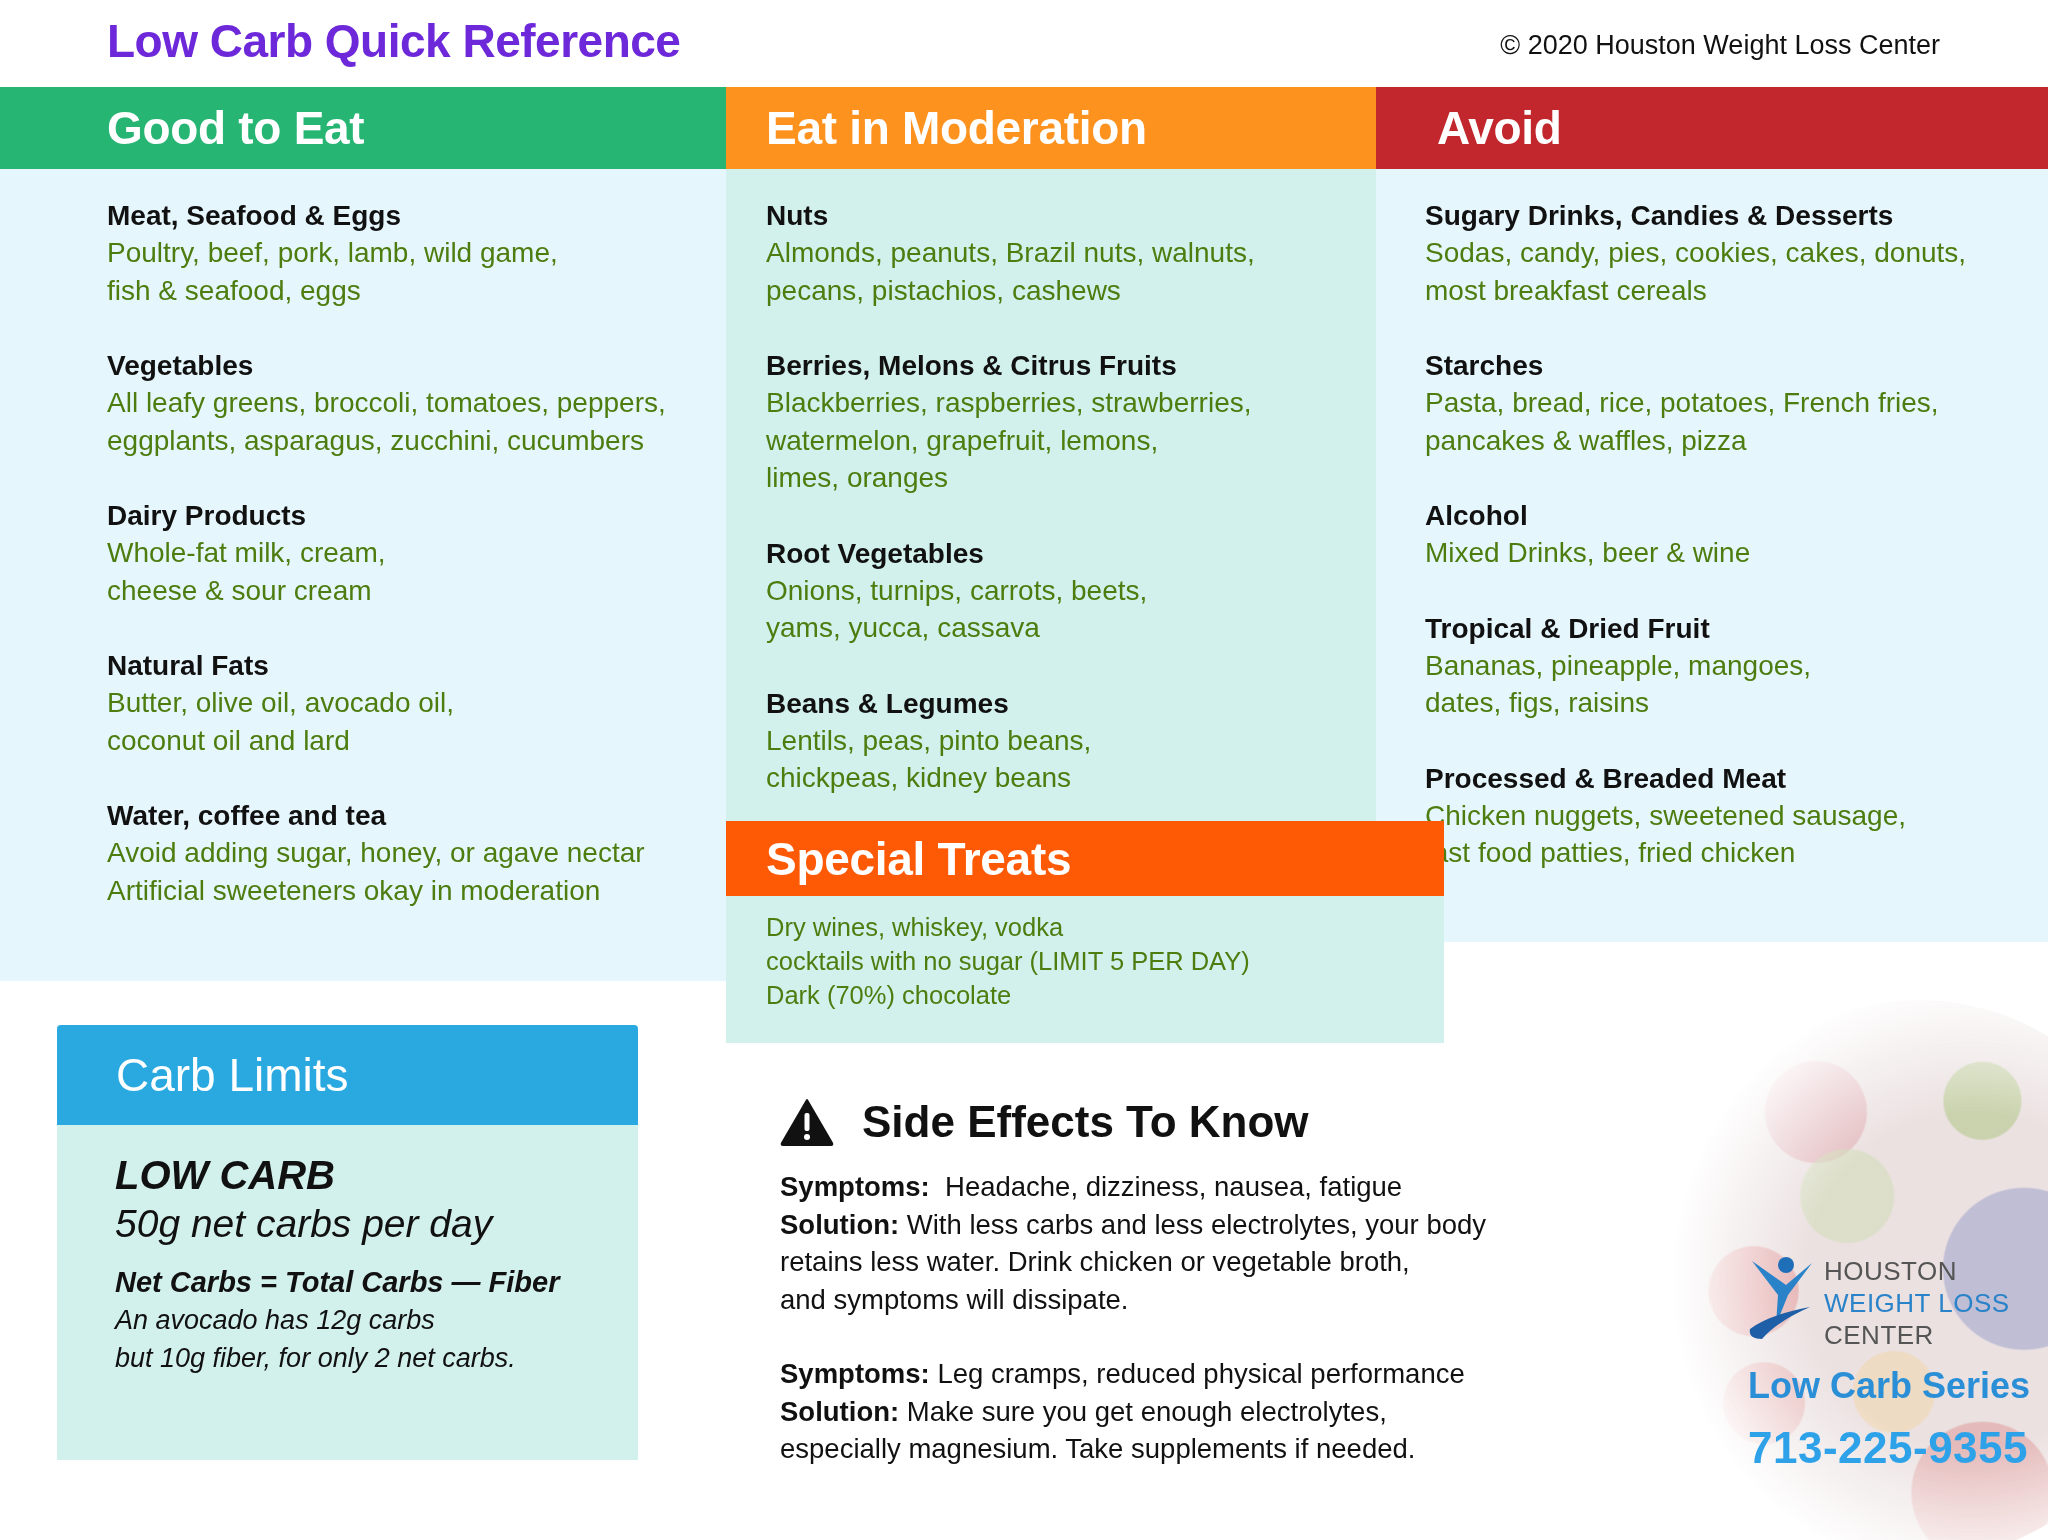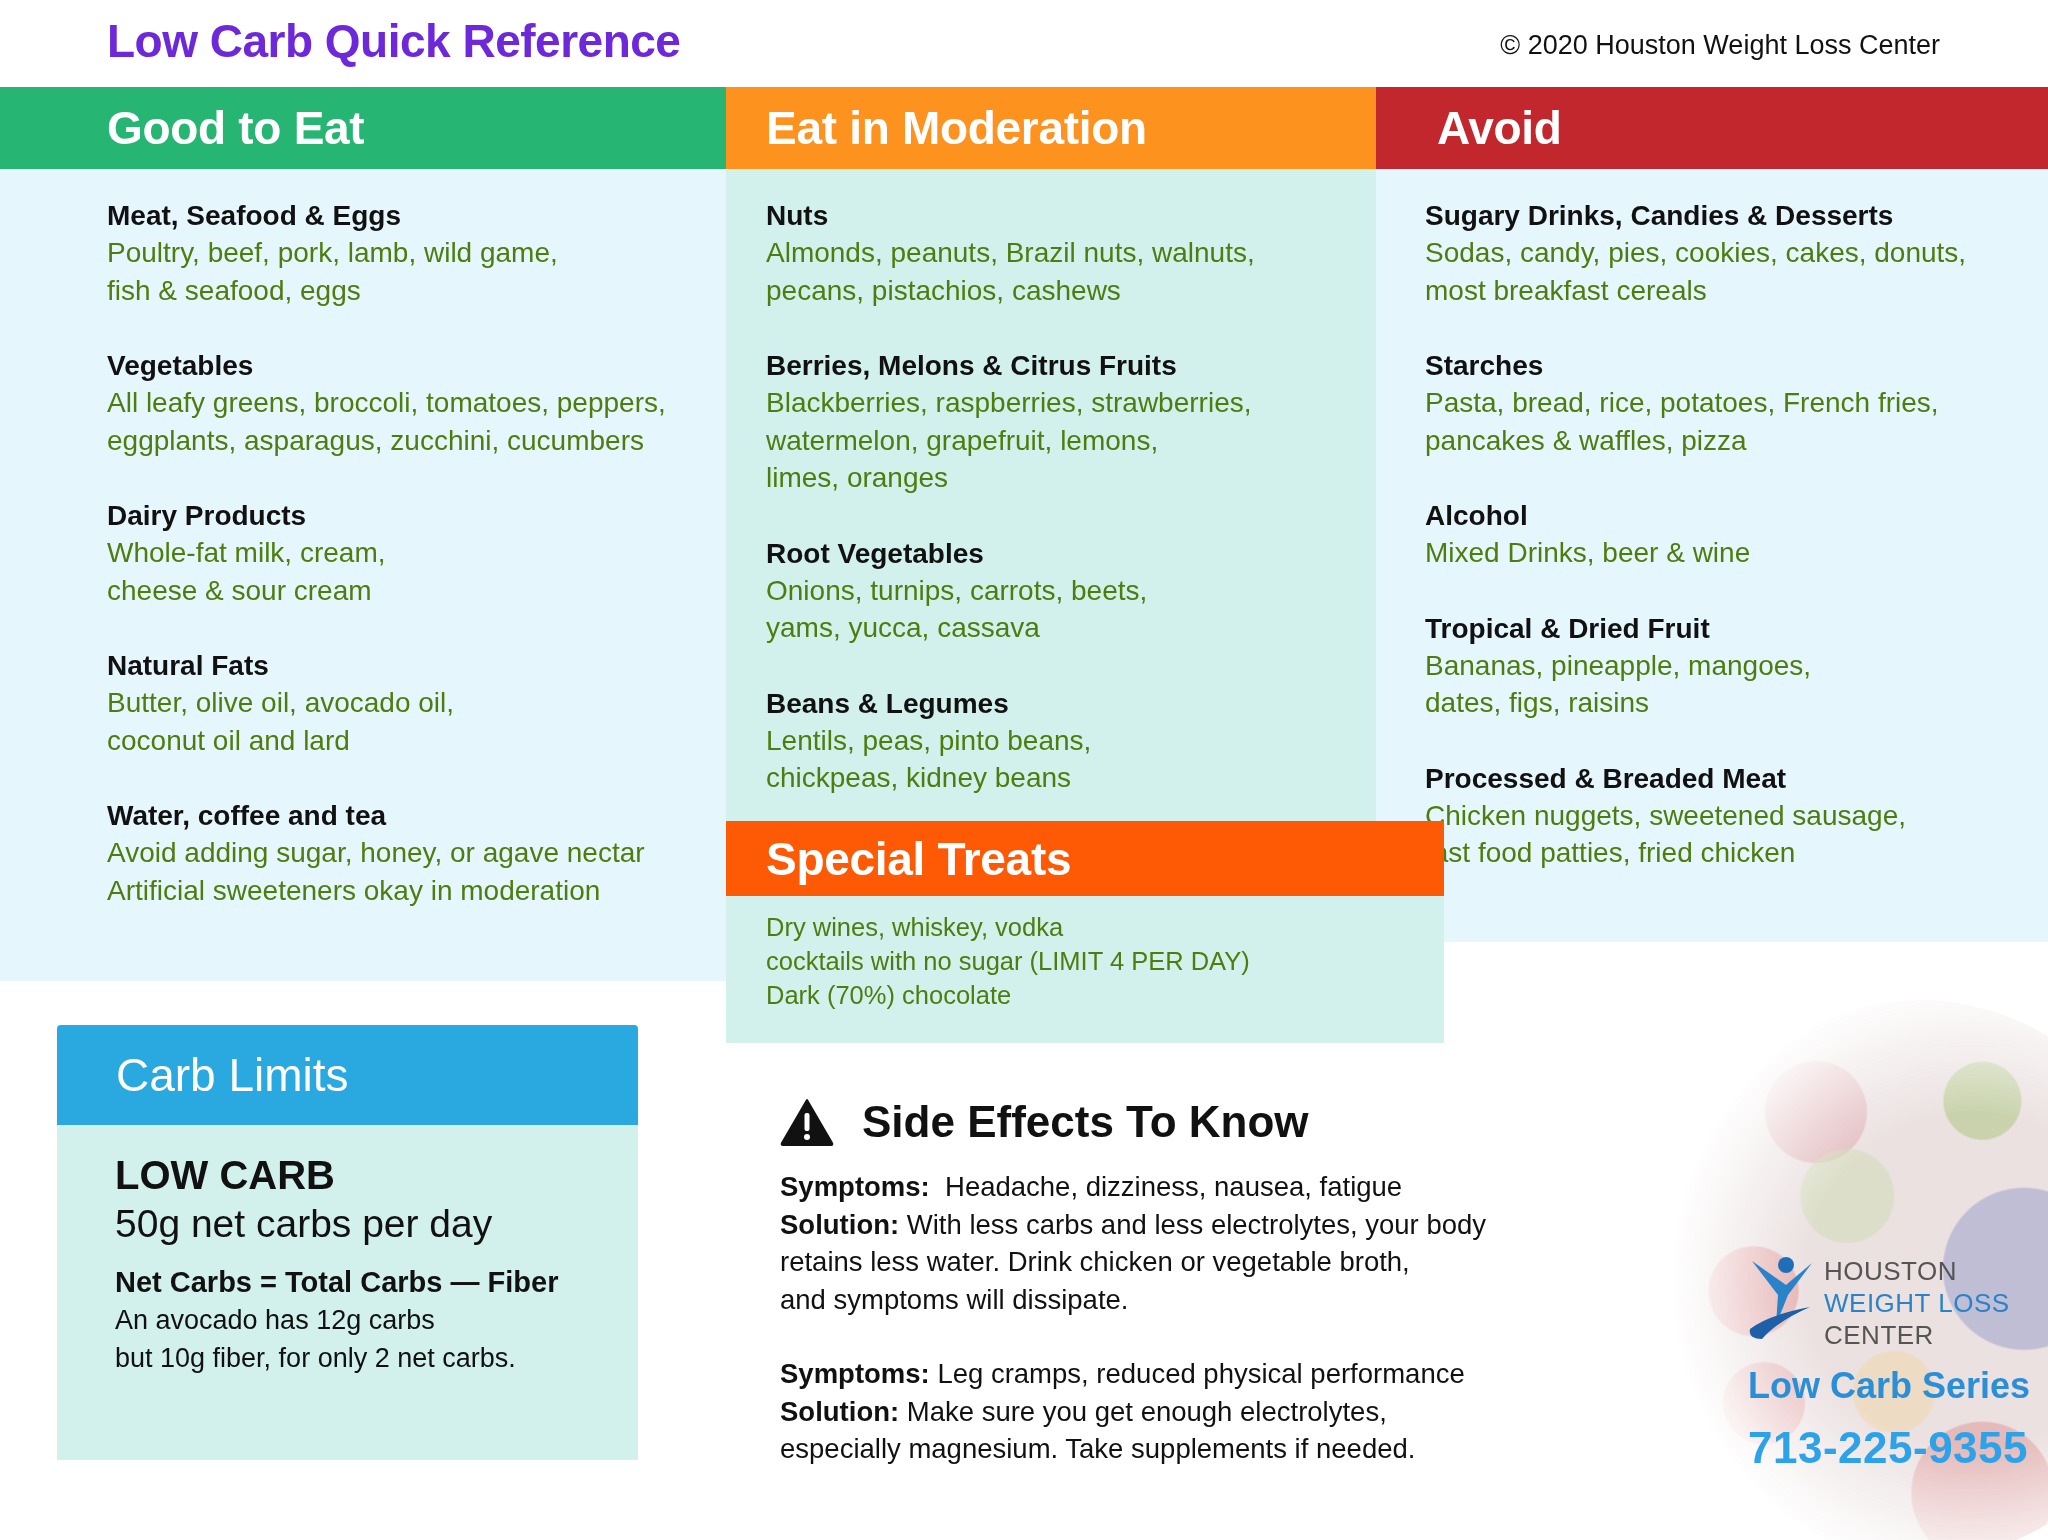--- a/index.html
+++ b/index.html
@@ -29,21 +29,21 @@
   .group-title { font-size: 28px; font-weight: 700; line-height: 37px; color: #111; }
   .group-line { font-size: 28px; line-height: 37.5px; color: #4d7c0f; }
 
   #special { position: absolute; left: 726px; top: 821px; width: 718px; }
   #special .col-head { background: #fe5a05; height: 75px; padding-left: 40px; font-size: 46px; }
   #special .col-body { background: #d2f0ec; height: 147px; padding: 14px 0 0 40px; }
   #special .group-line { font-size: 25.5px; line-height: 34px; }
 
   #carb { position: absolute; left: 57px; top: 1025px; width: 581px; height: 435px; border-radius: 4px 4px 0 0; overflow: hidden; background: #d2f0ec; }
   #carb .carb-head { height: 100px; background: #2aa9e1; color: #fff; font-size: 46px; font-weight: 400; padding-left: 59px; display: flex; align-items: center; }
-  #carb .carb-body { padding: 26px 17px 0 58px; }
+  #carb .carb-body { padding: 26px 17px 0 58px; font-style: italic; }
   .carb-level { font-size: 40px; font-weight: 700; line-height: 48px; }
   .carb-amount { font-size: 39px; line-height: 50px; margin-bottom: 14px; }
   .carb-formula { font-size: 29px; font-weight: 700; line-height: 38px; }
   .carb-line { font-size: 27px; line-height: 38px; }
 
   #side { position: absolute; left: 780px; top: 1090px; width: 760px; }
   .side-title { display: flex; align-items: center; font-size: 44px; font-weight: 700; height: 64px; margin-bottom: 14px; }
   .side-title svg { margin-right: 28px; }
   .side-line { font-size: 27.5px; line-height: 37.5px; }
   .side-line b { font-weight: 700; }
@@ -163,21 +163,21 @@
       <div class="group-line">Chicken nuggets, sweetened sausage,</div>
       <div class="group-line">fast food patties, fried chicken</div>
     </div>
   </div>
 </section>
 
 <section id="special">
   <div class="col-head">Special Treats</div>
   <div class="col-body">
     <div class="group-line">Dry wines, whiskey, vodka</div>
-    <div class="group-line">cocktails with no sugar (LIMIT 4 PER DAY)</div>
+    <div class="group-line">cocktails with no sugar (LIMIT 5 PER DAY)</div>
     <div class="group-line">Dark (70%) chocolate</div>
   </div>
 </section>
 
 <section id="carb">
   <div class="carb-head">Carb Limits</div>
   <div class="carb-body">
     <div class="carb-level">LOW CARB</div>
     <div class="carb-amount">50g net carbs per day</div>
     <div class="carb-formula">Net Carbs = Total Carbs — Fiber</div>

